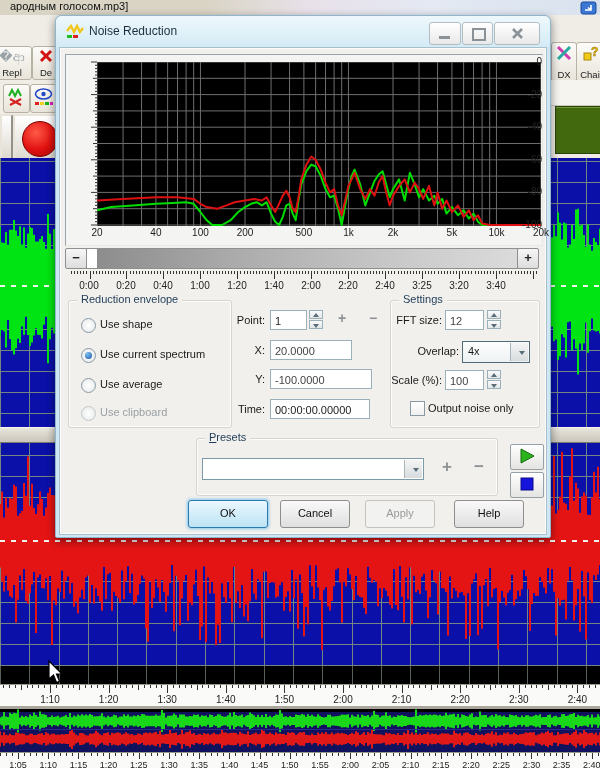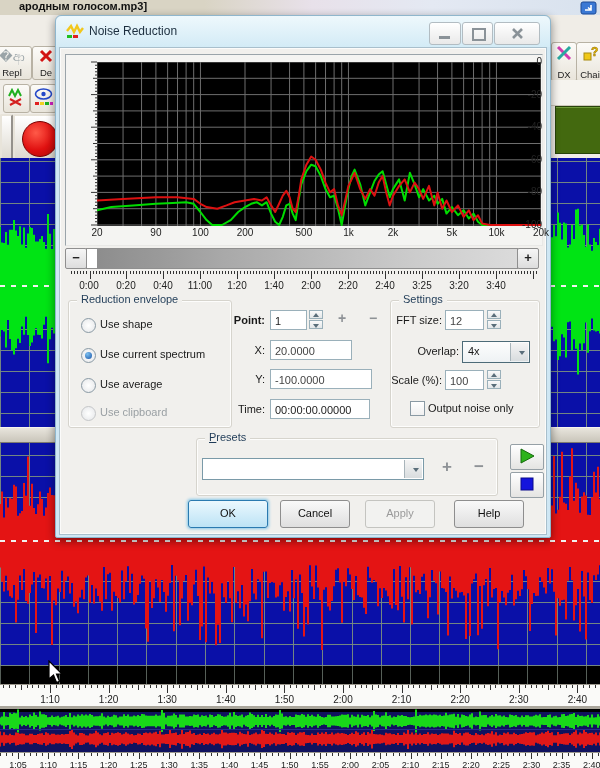--- a/index.html
+++ b/index.html
@@ -3,21 +3,21 @@
 <meta charset="utf-8">
 <style>
   html,body{margin:0;padding:0;background:#fff;}
   #app{position:relative;width:600px;height:768px;overflow:hidden;
        font-family:"Liberation Sans","DejaVu Sans",sans-serif;background:#efece6;}
   .abs{position:absolute;}
   
   .mtitle{left:0;top:0;width:600px;height:15px;
     background:linear-gradient(90deg,#d9d4c4 0%,#d9d4c4 34%,#e8e1ea 52%,#e4e9f3 72%,#d8e2ee 100%);
     font-size:11px;color:#101010;}
-  .mtitle span{position:absolute;left:19px;top:0px;white-space:nowrap;font-weight:bold;}
+  .mtitle span{position:absolute;left:10px;top:0px;white-space:nowrap;}
   .tbarL{left:0;top:15px;width:58px;height:143px;background:#f0ede7;}
   .tbarR{left:548px;top:15px;width:52px;height:143px;background:#f0ede7;}
   .tbtn{position:absolute;background:linear-gradient(#fcfbf8,#e8e4da);border:1px solid #b8b2a4;
     border-radius:3px;font-size:9.5px;color:#222;text-align:center;overflow:hidden;}
   .tbtn .lbl{position:absolute;left:0;right:0;bottom:1px;}
   .tbtn .ic{position:absolute;left:0;right:0;top:2px;height:16px;}
   .recbtn{position:absolute;background:linear-gradient(#ffffff,#dcd8ce);border:2px outset #e8e4da;border-radius:2px;}
   .reccirc{position:absolute;left:50%;top:50%;width:34px;height:34px;margin:-17px 0 0 -17px;border-radius:50%;
     background:radial-gradient(circle at 38% 32%,#ff5a48,#e01010 55%,#a80808);border:1px solid #700;}
   .greenblock{left:555px;top:106px;width:45px;height:46px;background:#43690f;border:1px solid #27430a;
@@ -536,21 +536,21 @@
             <line x1="4" y1="140.18" x2="6" y2="140.18" stroke="#333" stroke-width="1"></line>
             <line x1="4" y1="143.44" x2="6" y2="143.44" stroke="#333" stroke-width="1"></line>
             <line x1="2" y1="146.70000000000002" x2="6" y2="146.70000000000002" stroke="#333" stroke-width="1"></line>
             <line x1="4" y1="149.96" x2="6" y2="149.96" stroke="#333" stroke-width="1"></line>
             <line x1="4" y1="153.22" x2="6" y2="153.22" stroke="#333" stroke-width="1"></line>
             <line x1="4" y1="156.48" x2="6" y2="156.48" stroke="#333" stroke-width="1"></line>
             <line x1="4" y1="159.74" x2="6" y2="159.74" stroke="#333" stroke-width="1"></line>
             <line x1="0" y1="163" x2="6" y2="163" stroke="#333" stroke-width="1"></line>
           </svg>
           <div class="xlab" style="left: 31px;">20</div>
-          <div class="xlab" style="left: 89.8951px;">90</div>
+          <div class="xlab" style="left: 89.8951px;">40</div>
           <div class="xlab" style="left: 134.448px;">100</div>
           <div class="xlab" style="left: 179px;">200</div>
           <div class="xlab" style="left: 237.895px;">500</div>
           <div class="xlab" style="left: 282.448px;">1k</div>
           <div class="xlab" style="left: 327px; text-align: center;">2k</div>
           <div class="xlab" style="left: 385.895px;">5k</div>
           <div class="xlab" style="left: 430.448px;">10k</div>
           <div class="xlab" style="left: 475px;">20k</div>
         </div>
 
@@ -709,21 +709,21 @@
           <div class="tick" style="left: 458.8px; height: 3px;"></div>
           <div class="tick" style="left: 461.8px; height: 3px;"></div>
           <div class="tick" style="left: 464.9px; height: 3px;"></div>
           <div class="tick" style="left: 468px; height: 8px;"></div>
           <div class="tick" style="left: 471.1px; height: 3px;"></div>
         </div>
       <div class="abs" id="dlgTimes" style="left:5px;top:232px;width:476px;height:12px;font-size:10px;">
           <span class="tlabel" style="left: 24px; top: 0px;">0:00</span>
           <span class="tlabel" style="left: 61px; top: 0px;">0:20</span>
           <span class="tlabel" style="left: 98px; top: 0px;">0:40</span>
-          <span class="tlabel" style="left: 135px; top: 0px;">11:00</span>
+          <span class="tlabel" style="left: 135px; top: 0px;">1:00</span>
           <span class="tlabel" style="left: 172px; top: 0px;">1:20</span>
           <span class="tlabel" style="left: 209px; top: 0px;">1:40</span>
           <span class="tlabel" style="left: 246px; top: 0px;">2:00</span>
           <span class="tlabel" style="left: 283px; top: 0px;">2:20</span>
           <span class="tlabel" style="left: 320px; top: 0px;">2:40</span>
           <span class="tlabel" style="left: 357px; top: 0px;">3:25</span>
           <span class="tlabel" style="left: 394px; top: 0px;">3:20</span>
           <span class="tlabel" style="left: 431px; top: 0px;">3:40</span>
         </div>
 
@@ -740,21 +740,21 @@
         <div class="rrow" style="top:76px;">
           <span class="rb"></span>
           <span class="rtext">Use average</span>
         </div>
         <div class="rrow dis" style="top:104px;">
           <span class="rb dis"></span>
           <span class="rtext">Use clipboard</span>
         </div>
       </div>
 
-      <div class="flabel" style="left:145px;top:266px;width:60px;font-weight:bold;">Point:</div>
+      <div class="flabel" style="left:145px;top:266px;width:60px;">Point:</div>
       <div class="field" style="left:210px;top:262px;width:37px;">1</div>
       <div class="spin" style="left:249px;top:262px;">
         <div class="up">
             <span class="arr u"></span>
           </div>
           <div class="dn">
             <span class="arr d"></span>
           </div>
       </div>
       <div class="ptbtn" style="left:272px;top:263px;">+</div>

